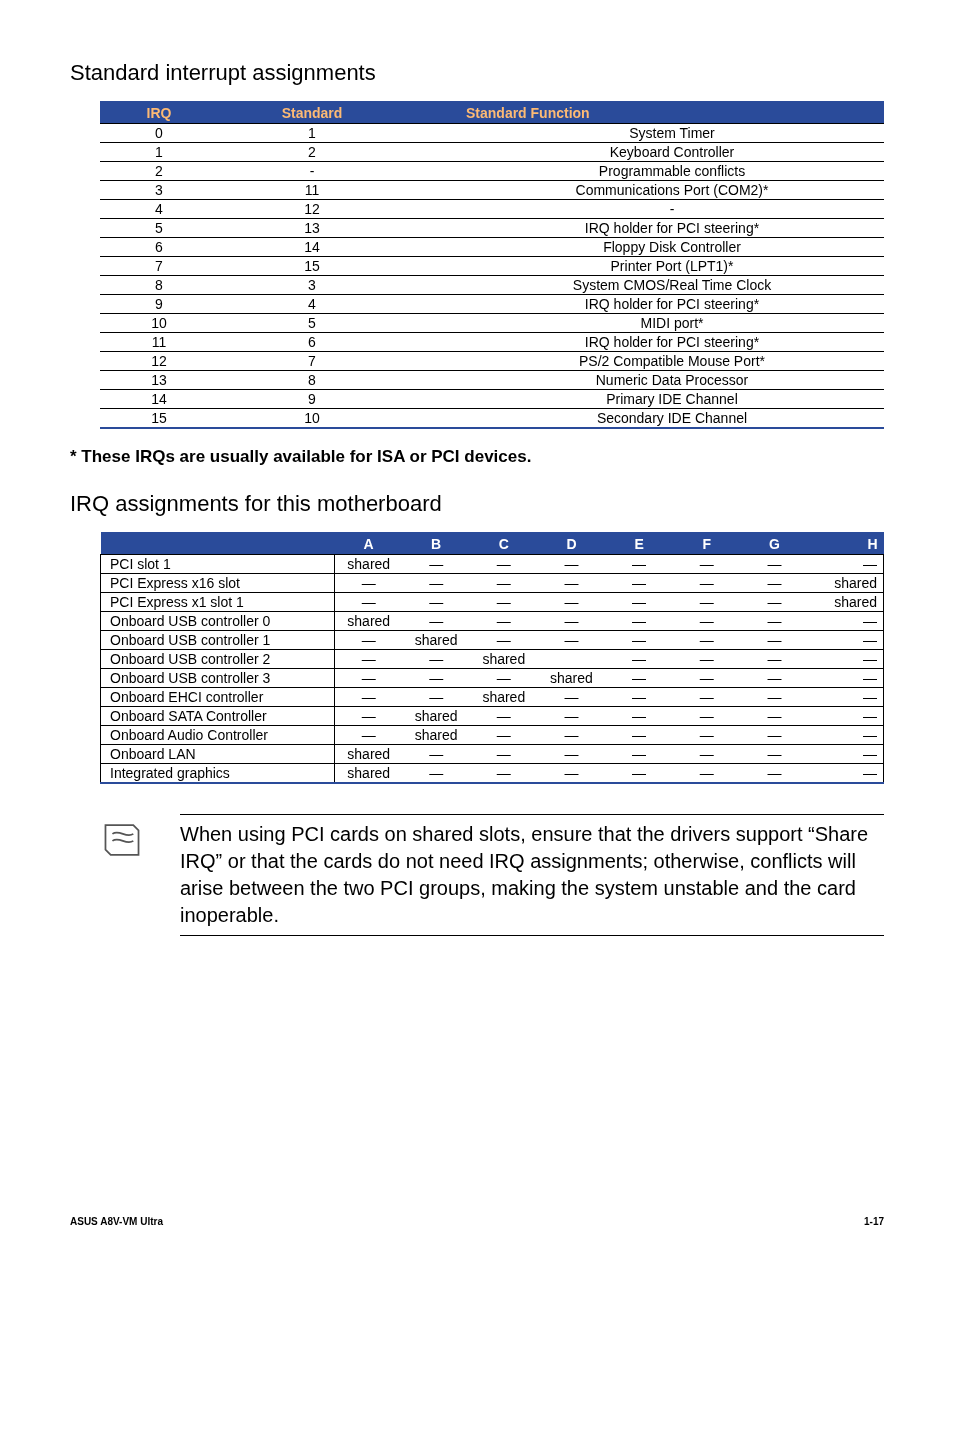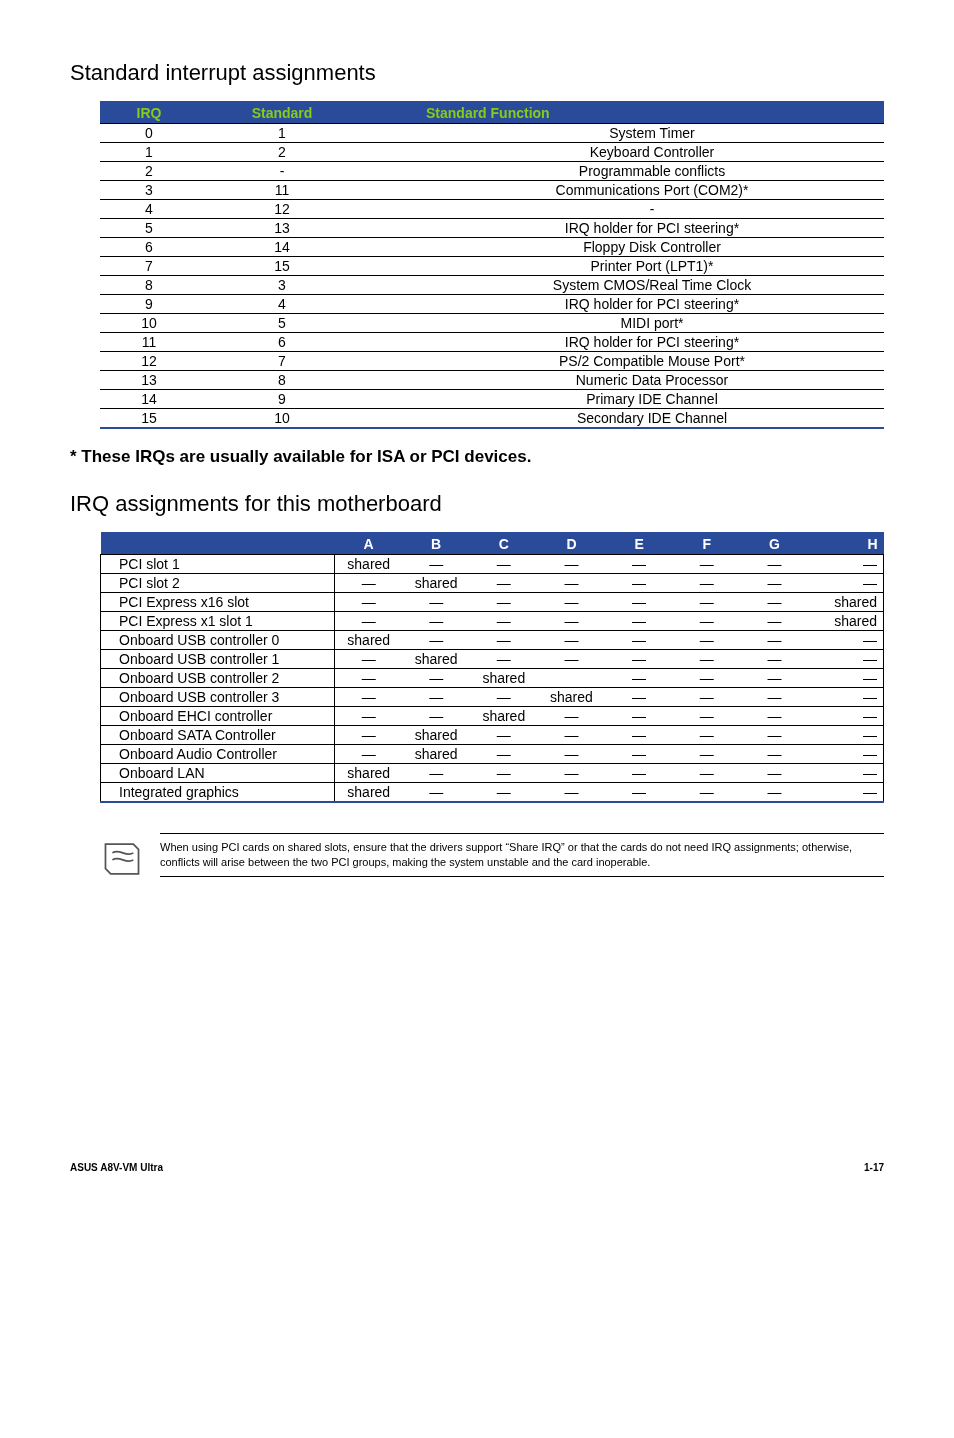--- a/index.html
+++ b/index.html
@@ -23,23 +23,23 @@
     border-collapse: collapse;
     width: 100%;
   }
   .t1 {
     border: 2px solid #2a4b9a;
     border-left: none;
     border-right: none;
   }
   .t1 th {
     background: #2a4b9a;
-    color: #84cc16;
+    color: #fdba74;
     font-weight: bold;
-    padding: 2px 14px;
+    padding: 2px 24px;
     font-size: 14px;
   }
   .t1 th.irq { width: 70px; text-align: center; }
   .t1 th.pri { width: 140px; text-align: center; }
   .t1 th.func { text-align: left; padding-left: 60px; }
   .t1 td {
     border-top: 1px solid #000;
     padding: 1px 6px;
     font-size: 14px;
   }
@@ -72,21 +72,21 @@
     border-left: none;
     border-right: none;
     padding: 1px 4px;
     font-size: 14px;
     text-align: center;
   }
   .t2 td.desc {
     text-align: left;
     border-left: 1px solid #000;
     border-right: 1px solid #000;
-    padding-left: 18px;
+    padding-left: 9px;
   }
   .t2 td.last { border-right: 1px solid #000; text-align: right; padding-right: 6px;}
   .t2 td.a { border-left: none; }
   .callout {
     display: flex;
     margin: 30px 0 0 30px;
     align-items: flex-start;
   }
   .callout .icon {
     flex: 0 0 60px;
@@ -94,22 +94,23 @@
   }
   .callout .icon svg {
     width: 44px; height: 40px;
     stroke: #555; fill: none; stroke-width: 2;
   }
   .callout .text {
     flex: 1;
     border-top: 1px solid #000;
     border-bottom: 1px solid #000;
     padding: 6px 0;
-    font-size: 11px;
+    font-size: 20px;
     line-height: 1.35;
+    margin-left: 20px;
   }
   .footer {
     display: flex;
     justify-content: space-between;
     margin-top: 280px;
     font-size: 10px;
   }
   .footer .model { font-weight: bold; }
   .footer .page { font-weight: bold; }
 </style>
@@ -237,31 +238,20 @@
           <td class="a">shared</td>
           <td>—</td>
           <td>—</td>
           <td>—</td>
           <td>—</td>
           <td>—</td>
           <td>—</td>
           <td class="last">—</td>
         </tr>
         <tr>
-          <td class="desc">PCI slot 2</td>
-          <td class="a">—</td>
-          <td>shared</td>
-          <td>—</td>
-          <td>—</td>
-          <td>—</td>
-          <td>—</td>
-          <td>—</td>
-          <td class="last">—</td>
-        </tr>
-        <tr>
           <td class="desc">PCI Express x16 slot</td>
           <td class="a">—</td>
           <td>—</td>
           <td>—</td>
           <td>—</td>
           <td>—</td>
           <td>—</td>
           <td>—</td>
           <td class="last">shared</td>
         </tr>

